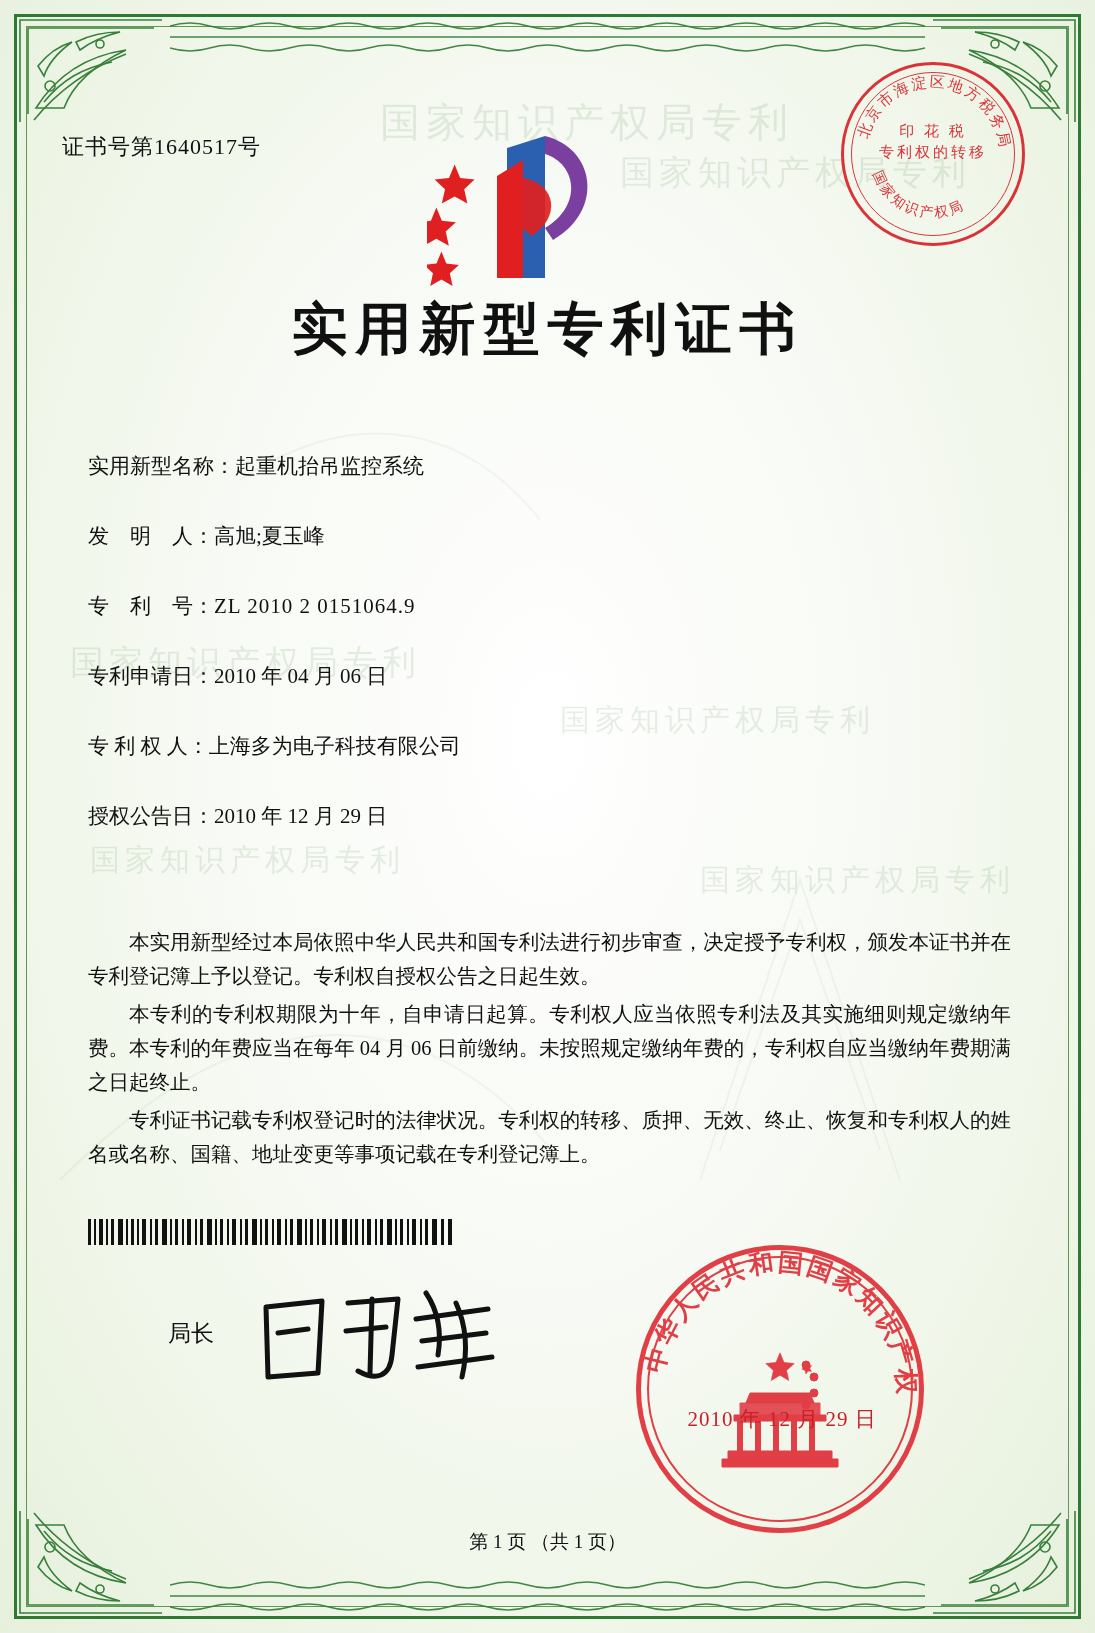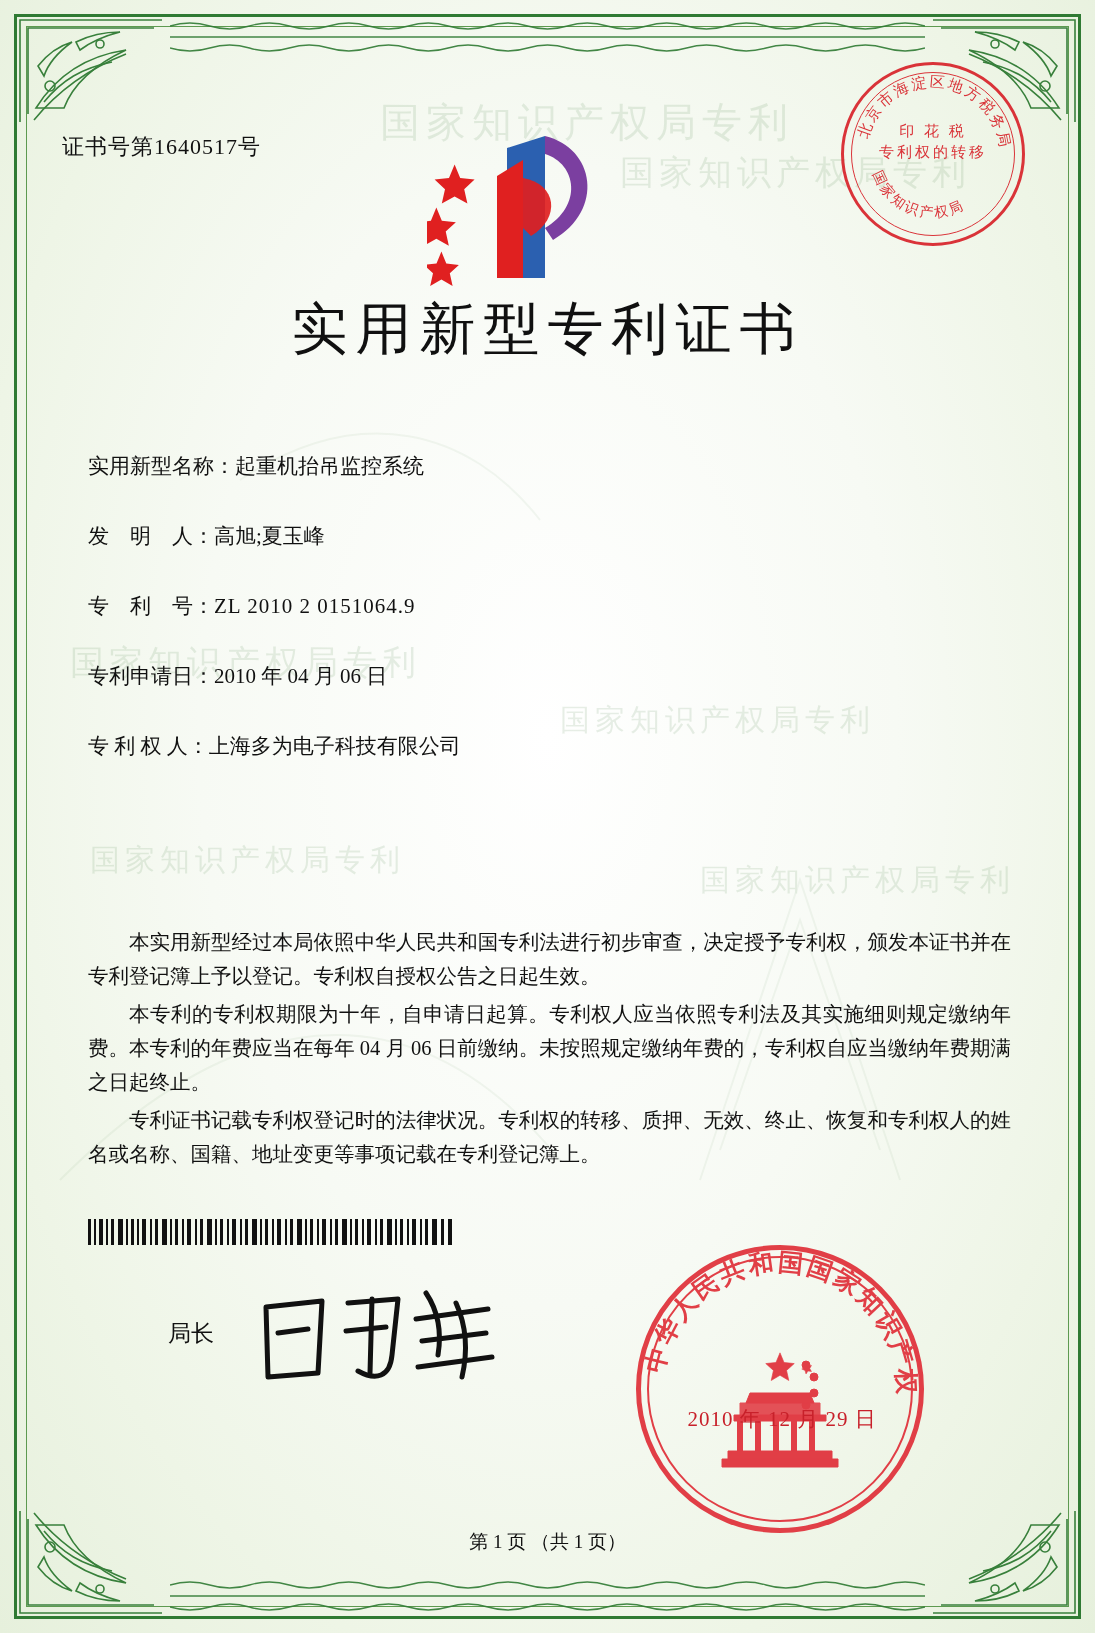--- a/index.html
+++ b/index.html
@@ -117,21 +117,21 @@
     letter-spacing: 3px;
   }
   .tax-stamp svg { position:absolute; inset:0; width:100%; height:100%;}
 
   .title {
     position: absolute;
     left: 0; right: 0;
     top: 292px;
     text-align: center;
     font-size: 56px;
-    font-weight: normal;
+    font-weight: bold;
     letter-spacing: 8px;
     color: #101010;
     font-family: "Liberation Serif", "DejaVu Serif", serif;
   }
 
   .fields {
     position: absolute;
     left: 88px;
     top: 452px;
     right: 80px;
@@ -372,20 +372,23 @@
         <span class="lbl">发　明　人：</span><span class="val">高旭;夏玉峰</span>
       </div>
       <div class="field patno">
         <span class="lbl">专　利　号：</span><span class="val">ZL 2010 2 0151064.9</span>
       </div>
       <div class="field">
         <span class="lbl">专利申请日：</span><span class="val">2010 年 04 月 06 日</span>
       </div>
       <div class="field">
         <span class="lbl">专 利 权 人：</span><span class="val">上海多为电子科技有限公司</span>
+      </div>
+      <div class="field">
+        <span class="lbl">授权公告日：</span><span class="val">2010 年 12 月 29 日</span>
       </div>
     </div>
 
     <div class="paras">
       <p>本实用新型经过本局依照中华人民共和国专利法进行初步审查，决定授予专利权，颁发本证书并在专利登记簿上予以登记。专利权自授权公告之日起生效。</p>
       <p>本专利的专利权期限为十年，自申请日起算。专利权人应当依照专利法及其实施细则规定缴纳年费。本专利的年费应当在每年 04 月 06 日前缴纳。未按照规定缴纳年费的，专利权自应当缴纳年费期满之日起终止。</p>
       <p>专利证书记载专利权登记时的法律状况。专利权的转移、质押、无效、终止、恢复和专利权人的姓名或名称、国籍、地址变更等事项记载在专利登记簿上。</p>
     </div>
 
     <div class="barcode">

